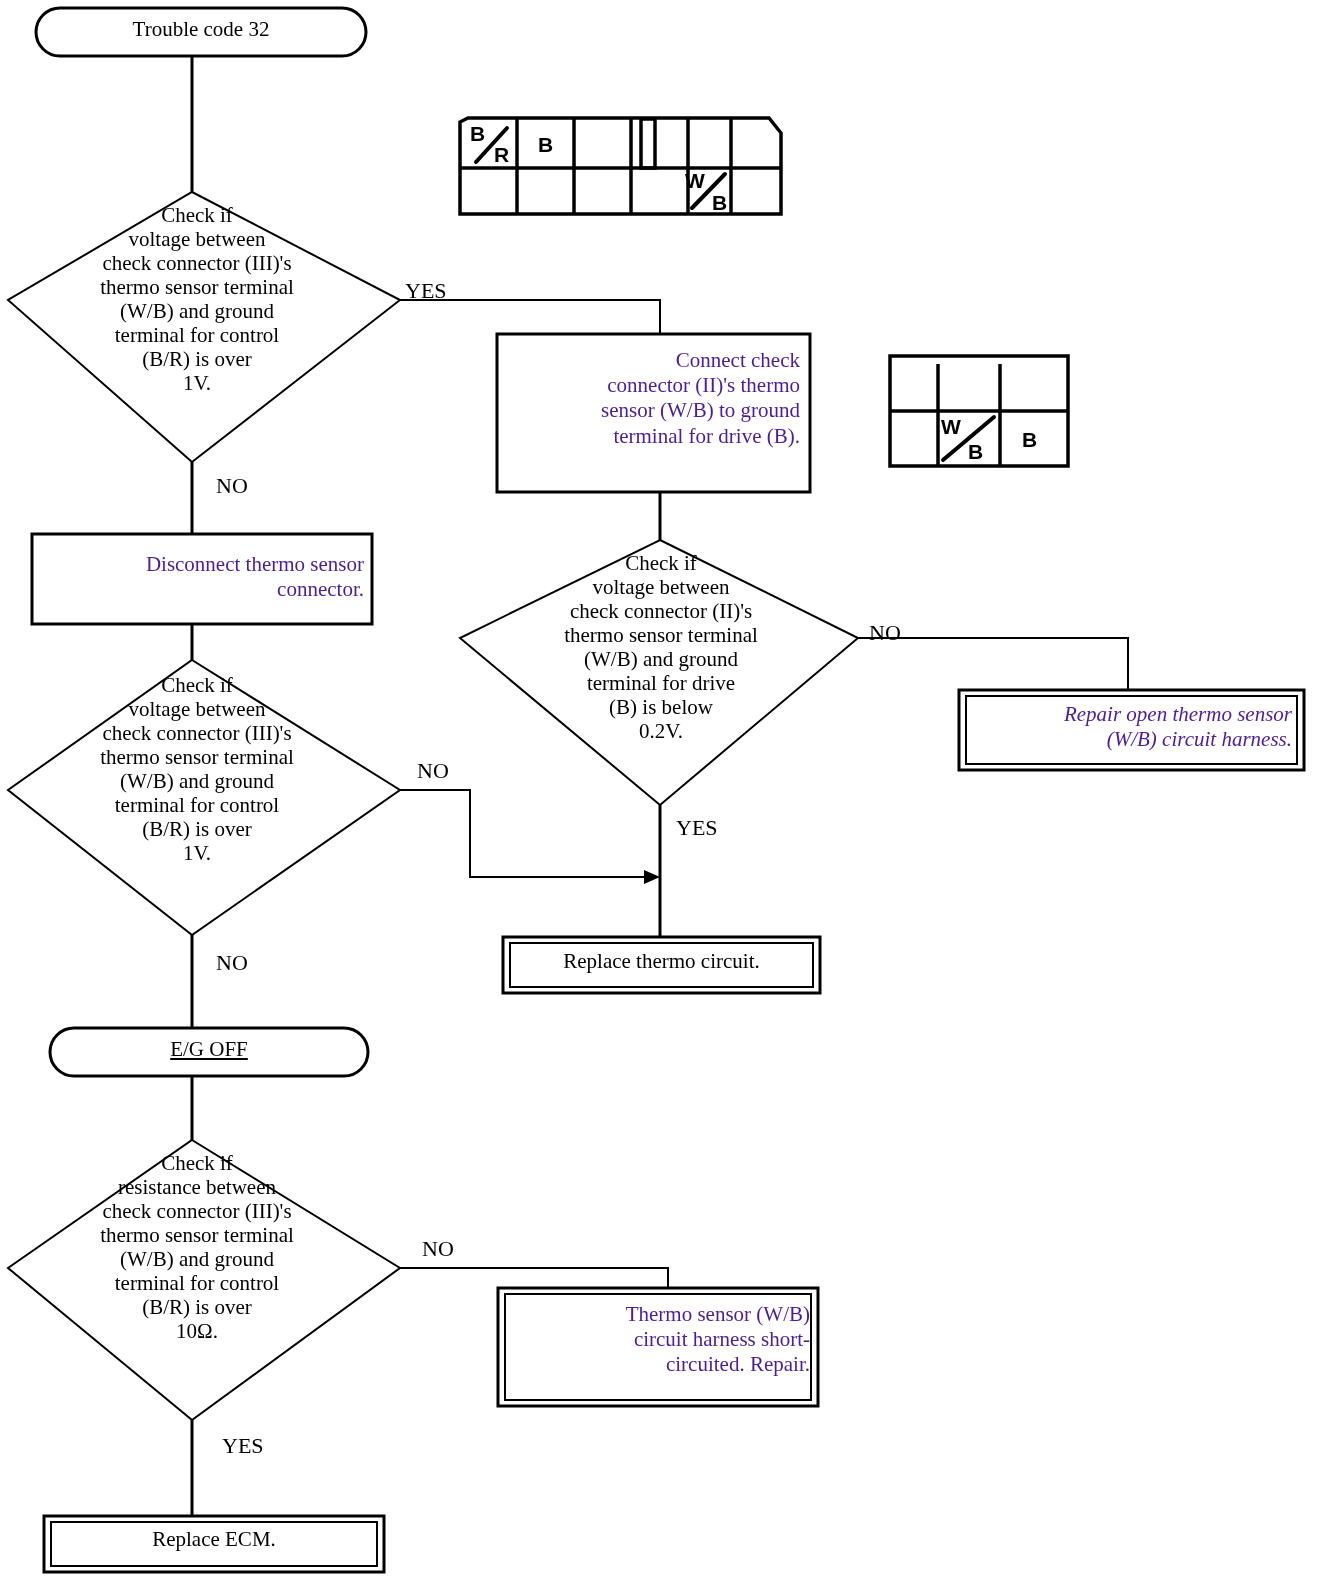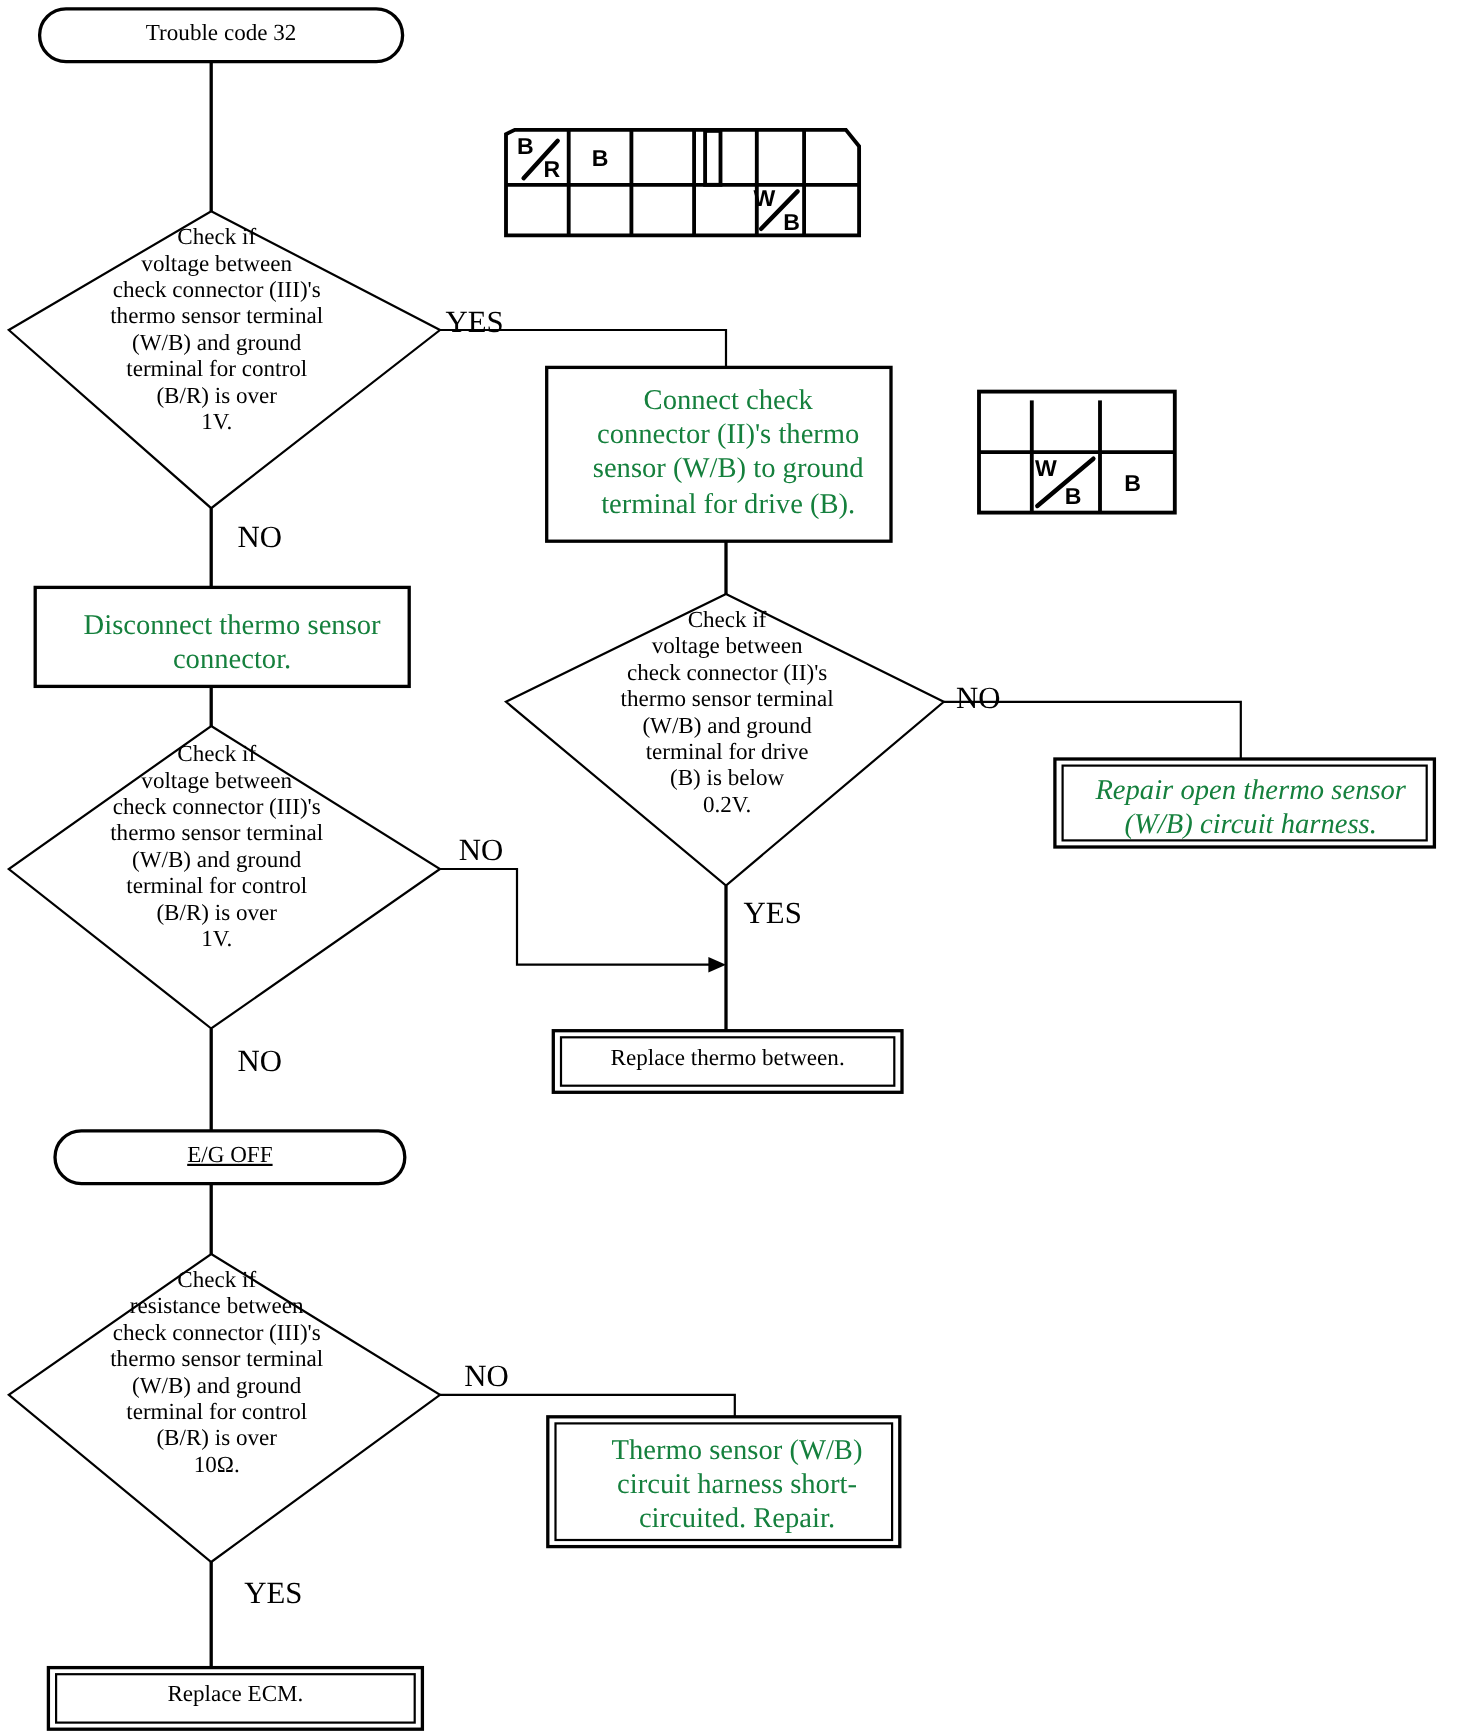--- a/index.html
+++ b/index.html
@@ -8,23 +8,23 @@
   #stage{position:relative;width:1328px;height:1578px;}
   svg{position:absolute;left:0;top:0;}
   .shp{fill:#ffffff;stroke:#000000;stroke-width:3;}
   .shp-thin{fill:#ffffff;stroke:#000000;stroke-width:2;}
   .ln{stroke:#000000;stroke-width:3;fill:none;}
   .ln-thin{stroke:#000000;stroke-width:2;fill:none;}
   .cellline{stroke:#000000;stroke-width:3.5;fill:none;}
   .slash{stroke:#000000;stroke-width:4;fill:none;stroke-linecap:round;}
   .txt{position:absolute;text-align:center;line-height:1.14;
        font-size:21px;color:#000;white-space:pre-line;}
-  .txt-l{position:absolute;text-align:center;line-height:1.2;
-       font-size:26px;color:#15803d;white-space:pre-line;}
-  .lbl{position:absolute;font-size:28px;color:#000;}
+  .txt-l{position:absolute;text-align:right;line-height:1.2;
+       font-size:21px;color:#4c1d95;white-space:pre-line;}
+  .lbl{position:absolute;font-size:22px;color:#000;}
   .ccode{position:absolute;font-size:21px;font-weight:bold;
        font-family:"Liberation Sans","DejaVu Sans",sans-serif;color:#000;}
 </style>
 </head>
 <body>
 
 <div id="stage">
 
   <svg width="1328" height="1578" viewBox="0 0 1328 1578">
 
@@ -158,21 +158,21 @@
 check connector (III)'s
 thermo sensor terminal
 (W/B) and ground
 terminal for control
 (B/R) is over
 1V.</div>
 
   <div class="lbl" style="left:417px;top:758px;">NO</div>
   <div class="lbl" style="left:216px;top:950px;">NO</div>
 
-  <div class="txt" style="left:510px;top:950px;width:303px;">Replace thermo between.</div>
+  <div class="txt" style="left:510px;top:950px;width:303px;">Replace thermo circuit.</div>
 
   <div class="txt" style="left:50px;top:1038px;width:318px;text-decoration:underline;">E/G OFF</div>
 
   <div class="txt" style="left:22px;top:1152px;width:350px;">Check if
 resistance between
 check connector (III)'s
 thermo sensor terminal
 (W/B) and ground
 terminal for control
 (B/R) is over

